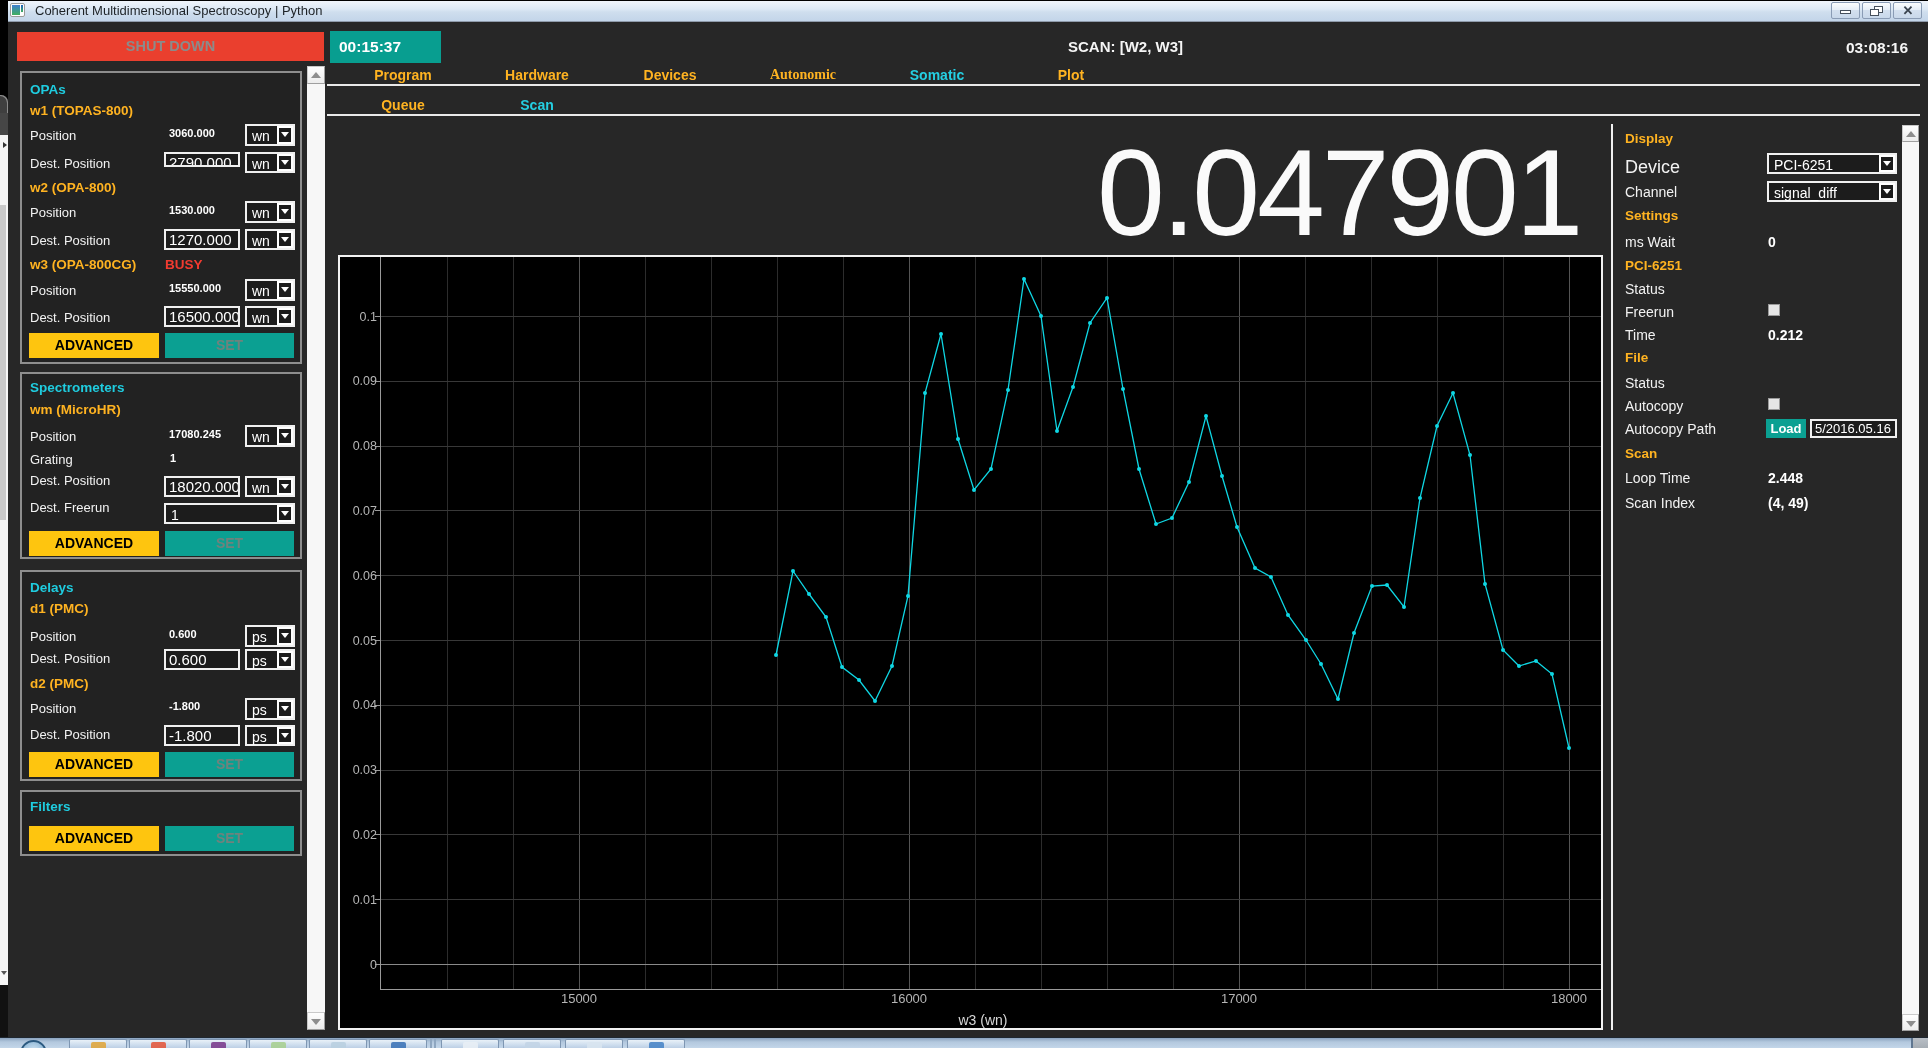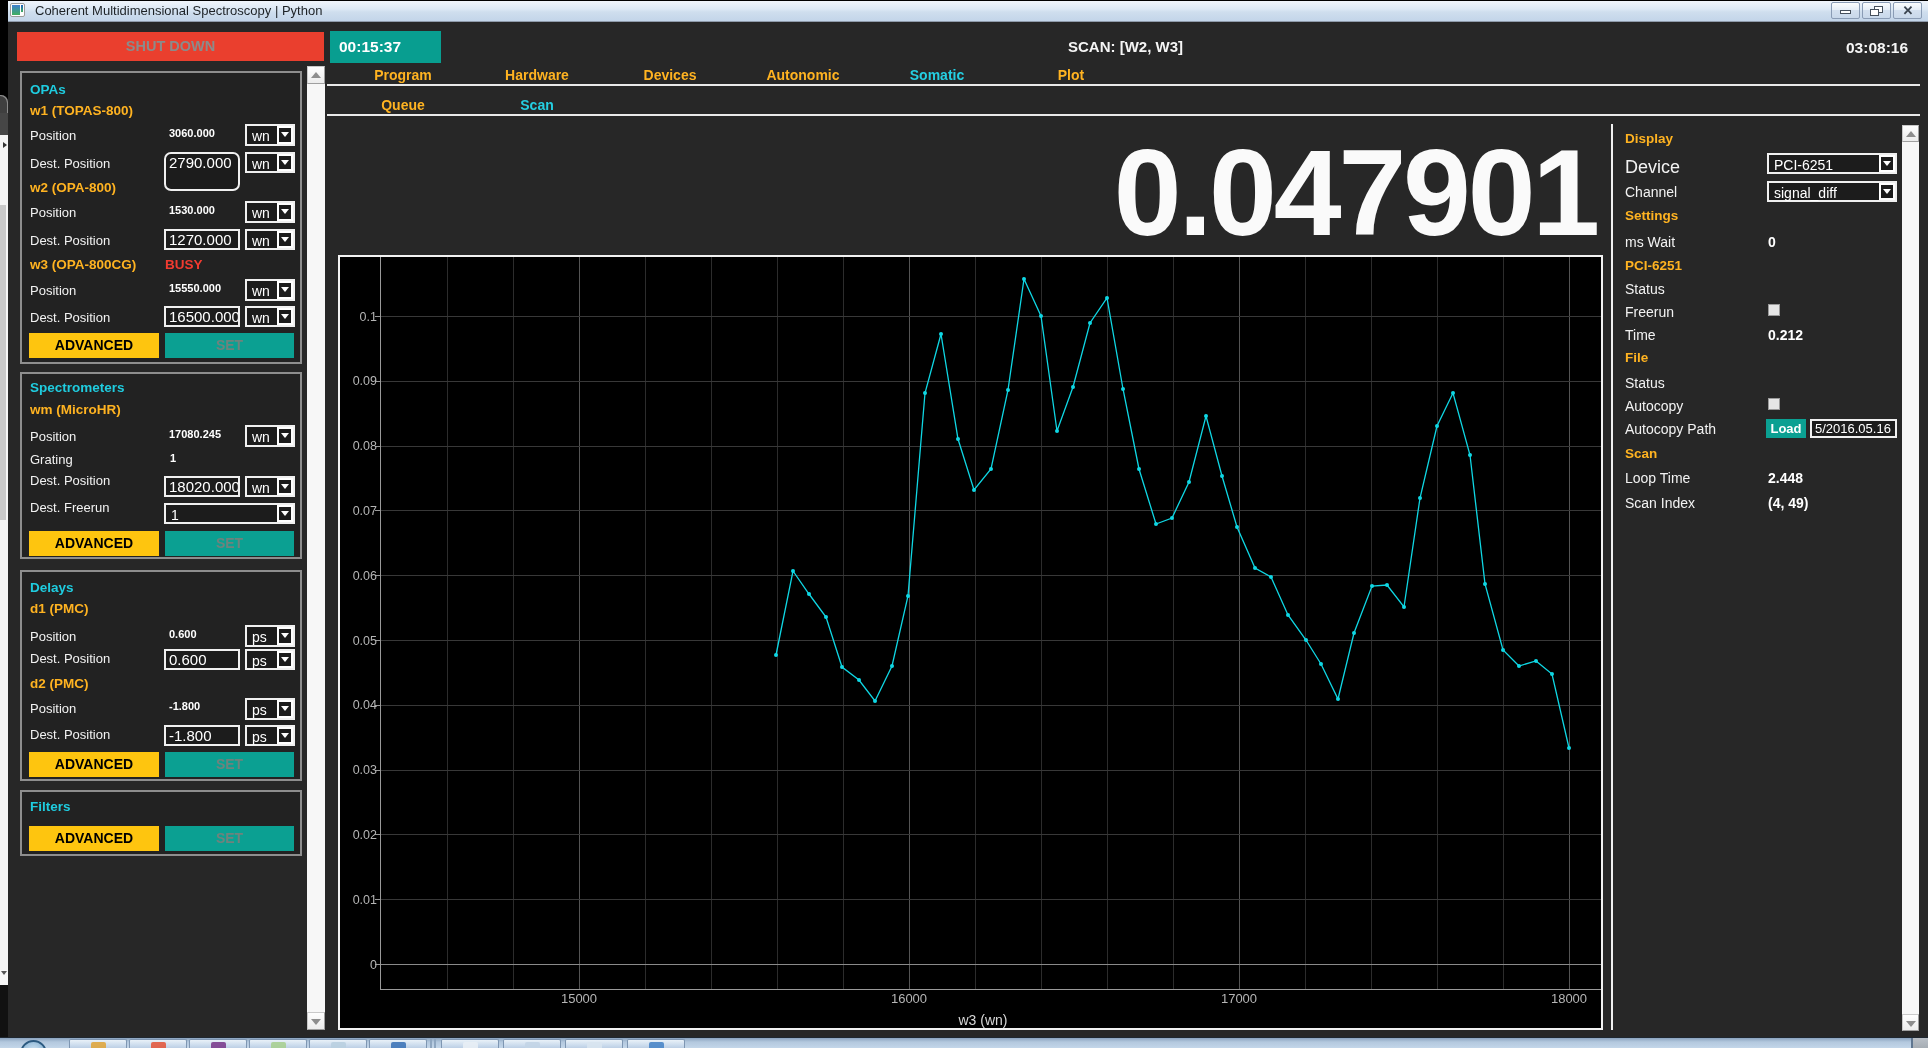--- a/index.html
+++ b/index.html
@@ -63,21 +63,21 @@
 <div class="panel" style="left:20px;top:790px;width:282px;height:66px;"></div>
 <div class="chdr" style="left:30px;top:82px;">OPAs</div>
 <div class="hdr" style="left:30px;top:103px;">w1 (TOPAS-800)</div>
 <div class="lbl" style="left:30px;top:128px;">Position</div>
 <div class="val" style="left:169px;top:127px;">3060.000</div>
 <div class="combo" style="left:245px;top:124px;width:50px;height:22px;">
     <span class="t">wn</span>
     <span class="a"></span>
   </div>
 <div class="lbl" style="left:30px;top:156px;">Dest. Position</div>
-<div class="inp" style="left:164px;top:152px;width:76px;height:39px;border-radius:7px;">2790.000</div>
+<div class="inp" style="left:164px;top:152px;width:76px;height:15px;">2790.000</div>
 <div class="combo" style="left:245px;top:152px;width:50px;height:21px;">
     <span class="t">wn</span>
     <span class="a"></span>
   </div>
 <div class="hdr" style="left:30px;top:180px;">w2 (OPA-800)</div>
 <div class="lbl" style="left:30px;top:205px;">Position</div>
 <div class="val" style="left:169px;top:204px;">1530.000</div>
 <div class="combo" style="left:245px;top:201px;width:50px;height:22px;">
     <span class="t">wn</span>
     <span class="a"></span>
@@ -155,28 +155,28 @@
     <span class="a"></span>
   </div>
 <div class="btnA" style="left:29px;top:752px;width:130px;height:25px;line-height:25px;">ADVANCED</div>
 <div class="btnS" style="left:165px;top:752px;width:129px;height:25px;line-height:25px;">SET</div>
 <div class="chdr" style="left:30px;top:799px;">Filters</div>
 <div class="btnA" style="left:29px;top:826px;width:130px;height:25px;line-height:25px;">ADVANCED</div>
 <div class="btnS" style="left:165px;top:826px;width:129px;height:25px;line-height:25px;">SET</div>
 <div class="tab" style="left:403px;top:67px;color:#ffb321;">Program</div>
 <div class="tab" style="left:537px;top:67px;color:#ffb321;">Hardware</div>
 <div class="tab" style="left:670px;top:67px;color:#ffb321;">Devices</div>
-<div class="tab" style="left:803px;top:67px;color:#ffb321;">Autonomic</div>
+<div class="tab" style="left:803px;top:67px;color:#ffb321;font-family:Liberation Serif, serif;">Autonomic</div>
 <div class="tab" style="left:937px;top:67px;color:#25cfe2;">Somatic</div>
 <div class="tab" style="left:1071px;top:67px;color:#ffb321;">Plot</div>
 <div class="abs" style="left:327px;top:84px;width:1593px;height:2px;background:#e9e9e9;"></div>
 <div class="tab" style="left:403px;top:97px;color:#ffb321;">Queue</div>
 <div class="tab" style="left:537px;top:97px;color:#25cfe2;">Scan</div>
 <div class="abs" style="left:327px;top:114px;width:1593px;height:2px;background:#e9e9e9;"></div>
-<div class="abs" style="left:1097px;top:143px;width:500px;height:100px;color:#fafafa;font-size:122px;font-weight:bold;text-align:right;line-height:100px;letter-spacing:-3.2px;">0.047901</div>
+<div class="abs" style="left:1097px;top:143px;width:500px;height:100px;color:#fafafa;font-size:122px;font-weight:normal;line-height:100px;letter-spacing:-3.2px;">0.047901</div>
 <div class="abs" style="left:338px;top:255px;width:1265px;height:775px;background:#000;border:2px solid #f2f2f2;"></div>
 <svg class="abs" style="left:340px;top:257px;" width="1261" height="771">
     <line x1="107.5" y1="0" x2="107.5" y2="732" stroke="#2c2c2c" stroke-width="1"></line>
     <line x1="173.5" y1="0" x2="173.5" y2="732" stroke="#2c2c2c" stroke-width="1"></line>
     <line x1="239.5" y1="0" x2="239.5" y2="732" stroke="#545454" stroke-width="1"></line>
     <line x1="305.5" y1="0" x2="305.5" y2="732" stroke="#2c2c2c" stroke-width="1"></line>
     <line x1="371.5" y1="0" x2="371.5" y2="732" stroke="#2c2c2c" stroke-width="1"></line>
     <line x1="437.5" y1="0" x2="437.5" y2="732" stroke="#2c2c2c" stroke-width="1"></line>
     <line x1="503.5" y1="0" x2="503.5" y2="732" stroke="#2c2c2c" stroke-width="1"></line>
     <line x1="569.5" y1="0" x2="569.5" y2="732" stroke="#545454" stroke-width="1"></line>

